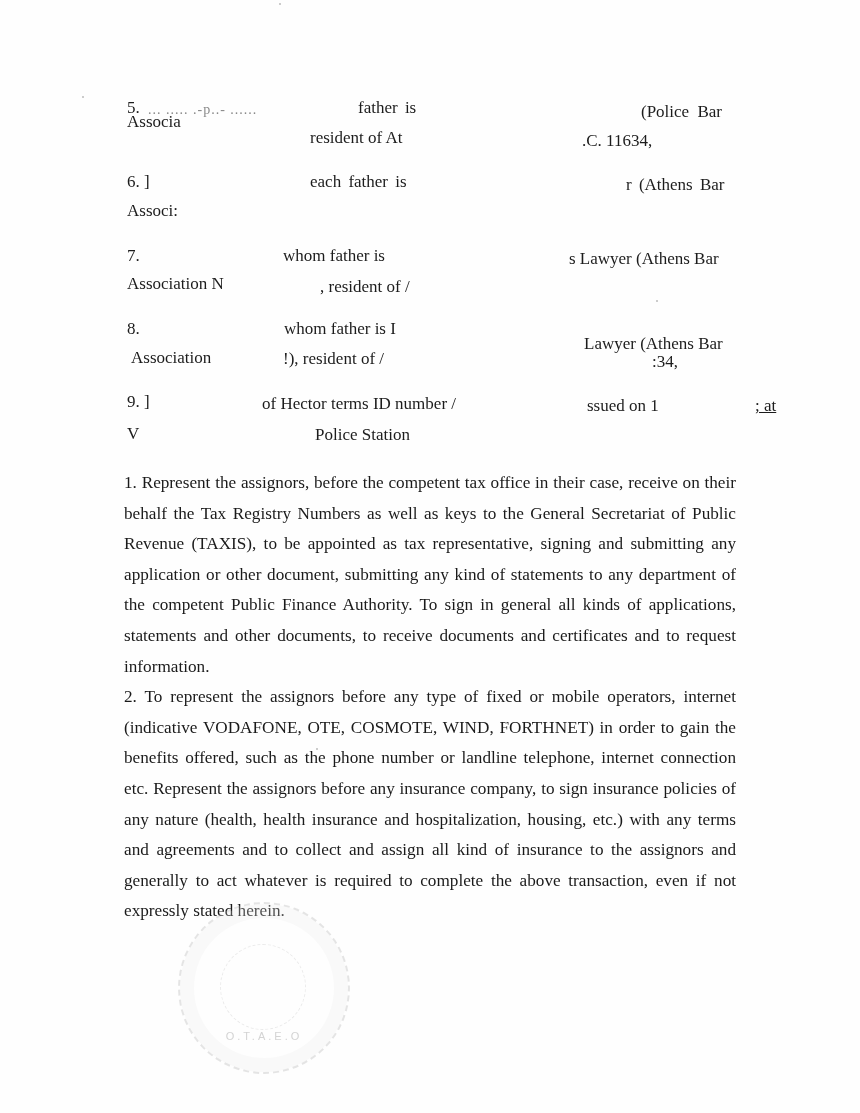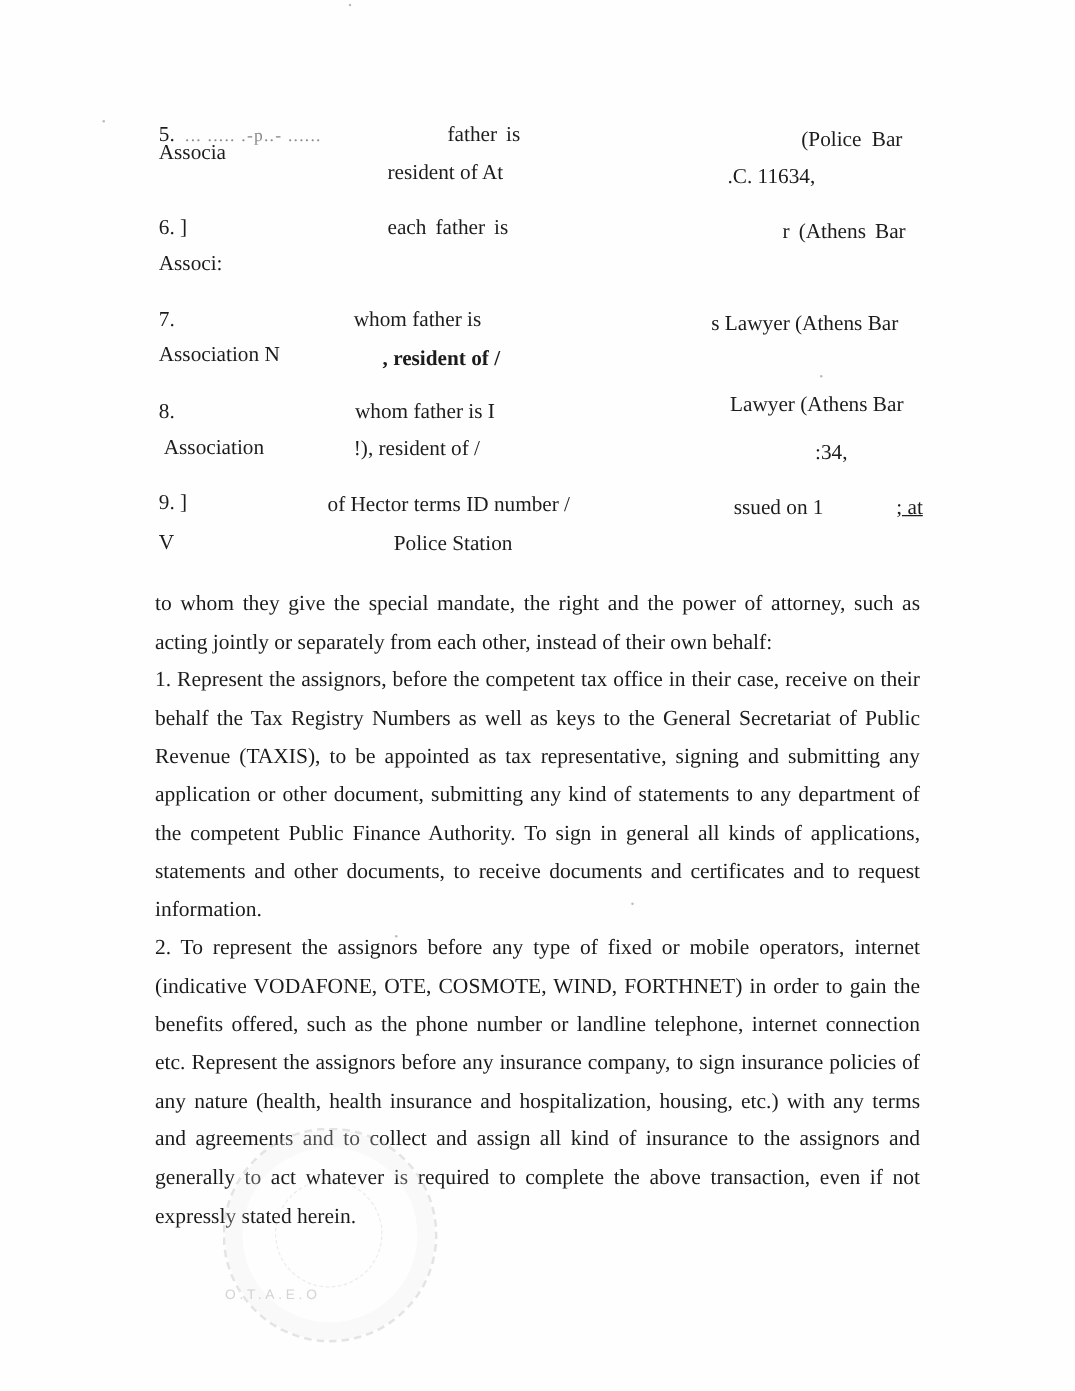--- a/index.html
+++ b/index.html
@@ -18,21 +18,21 @@
   .stamp {
     position: absolute; left: 178px; top: 902px; width: 168px; height: 168px;
     border-radius: 50%; border: 2px dashed rgba(180,180,180,0.35);
     box-shadow: inset 0 0 0 14px rgba(235,235,235,0.25);
   }
   .stamp-inner {
     position: absolute; left: 40px; top: 40px; width: 84px; height: 84px; border-radius: 50%;
     border: 1px dashed rgba(190,190,190,0.3);
   }
   .stamp-text {
-    position: absolute; left: 0; width: 100%; top: 126px; text-align: left;
+    position: absolute; left: 0; width: 100%; top: 126px; text-align: center;
     font-size: 11px; letter-spacing: 3px; color: rgba(170,170,170,0.5);
     font-family: "Liberation Sans", sans-serif;
   }
   .speck { position: absolute; width: 2px; height: 2px; background: #bbb; border-radius: 50%; }
 </style>
 </head>
 <body>
 
 <div class="page">
 
@@ -51,43 +51,42 @@
     <span class="frag" style="left:310px;top:172px;word-spacing:3px;">each  father  is</span>
     <span class="frag" style="left:626px;top:175px;word-spacing:3px;">r  (Athens  Bar</span>
     <span class="frag" style="left:127px;top:201px;">Associ:</span>
   </div>
 
   <div>
     <span class="frag" style="left:127px;top:246px;">7.</span>
     <span class="frag" style="left:283px;top:246px;">whom father is</span>
     <span class="frag" style="left:569px;top:249px;">s Lawyer (Athens Bar</span>
     <span class="frag" style="left:127px;top:274px;">Association N</span>
-    <span class="frag" style="left:306px;top:277px;font-weight:bold;">, resident of /</span>
+    <span class="frag" style="left:320px;top:277px;">, resident of /</span>
   </div>
 
   <div>
     <span class="frag" style="left:127px;top:319px;">8.</span>
     <span class="frag" style="left:284px;top:319px;">whom father is I</span>
-    <span class="frag" style="left:584px;top:314px;text-align:right;">Lawyer (Athens Bar</span>
+    <span class="frag" style="left:584px;top:334px;text-align:right;">Lawyer (Athens Bar</span>
     <span class="frag" style="left:131px;top:348px;text-align:right;">Association</span>
     <span class="frag" style="left:283px;top:349px;">!), resident of /</span>
     <span class="frag" style="left:632px;top:352px;margin-left:20px;">:34,</span>
   </div>
 
   <div>
     <span class="frag" style="left:127px;top:392px;">9. ]</span>
     <span class="frag" style="left:262px;top:394px;">of Hector terms ID number /</span>
     <span class="frag" style="left:560px;top:396px;margin-left:27px;">ssued on 1</span>
-    <span class="frag" style="left:717px;top:396px;text-decoration:underline;">; at</span>
+    <span class="frag" style="left:755px;top:396px;text-decoration:underline;">; at</span>
     <span class="frag" style="left:127px;top:424px;">V</span>
     <span class="frag" style="left:315px;top:425px;">Police Station</span>
   </div>
 
   <div class="body-text">
-    <p>to whom they give the special mandate, the right and the power of attorney, such as acting jointly or separately from each other, instead of their own behalf:</p>
     <p>1. Represent the assignors, before the competent tax office in their case, receive on their behalf the Tax Registry Numbers as well as keys to the General Secretariat of Public Revenue (TAXIS), to be appointed as tax representative, signing and submitting any application or other document, submitting any kind of statements to any department of the competent Public Finance Authority. To sign in general all kinds of applications, statements and other documents, to receive documents and certificates and to request information.</p>
     <p>2. To represent the assignors before any type of fixed or mobile operators, internet (indicative VODAFONE, OTE, COSMOTE, WIND, FORTHNET) in order to gain the benefits offered, such as the phone number or landline telephone, internet connection etc. Represent the assignors before any insurance company, to sign insurance policies of any nature (health, health insurance and hospitalization, housing, etc.) with any terms and agreements and to collect and assign all kind of insurance to the assignors and generally to act whatever is required to complete the above transaction, even if not expressly stated herein.</p>
   </div>
 
   <div class="stamp">
     <div class="stamp-inner"></div>
     <div class="stamp-text">O.T.A.E.O</div>
   </div>
 
   <span class="speck" style="left:82px;top:96px;"></span>

